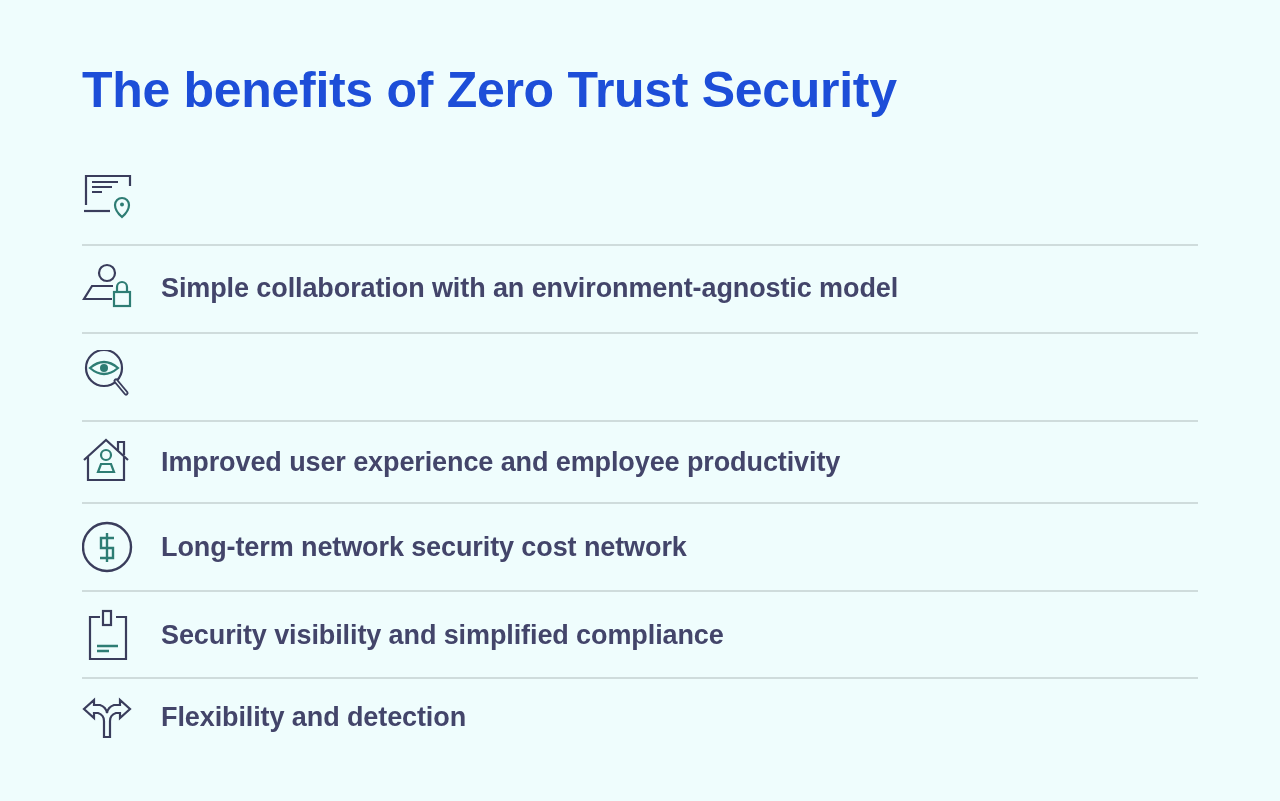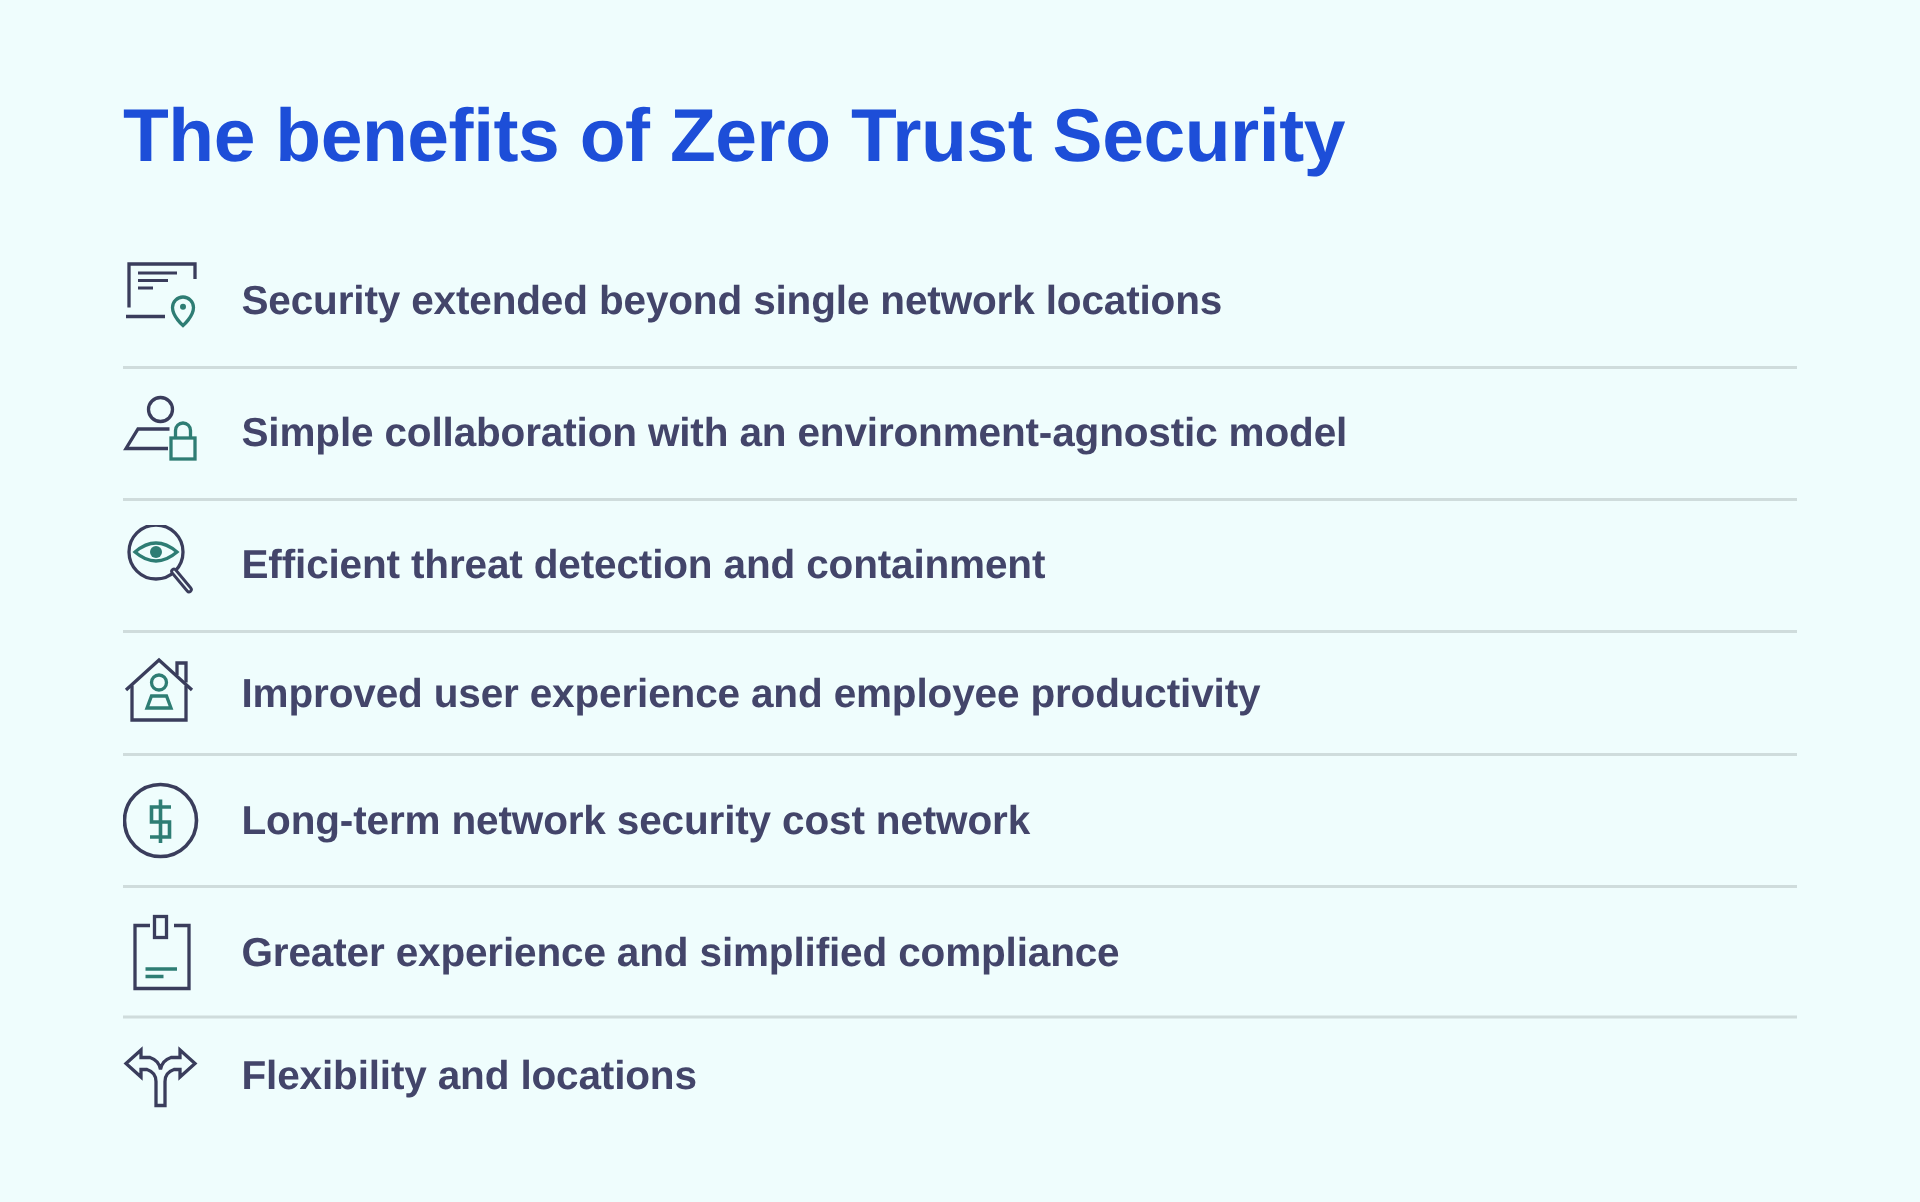--- a/index.html
+++ b/index.html
@@ -88,21 +88,20 @@
     <li class="item" style="top:16px;">
       <span class="icon">
         <svg viewBox="0 0 52 52" fill="none">
           <path d="M4 31 V2 H48 V12" stroke="#3a3d5c" stroke-width="2.2"></path>
           <path d="M2 37 H28" stroke="#3a3d5c" stroke-width="2.2"></path>
           <path d="M10 8 H36 M10 13 H30 M10 18 H20" stroke="#3a3d5c" stroke-width="2"></path>
           <path d="M40 24 a7 7 0 0 1 7 7 c0 6 -7 12 -7 12 c0 0 -7 -6 -7 -12 a7 7 0 0 1 7 -7 z" stroke="#2e7d74" stroke-width="2.2"></path>
           <circle cx="40" cy="30.5" r="2" fill="#2e7d74"></circle>
         </svg>
       </span>
-      <span class="label">Security extended beyond single network locations</span>
     </li>
     <div class="divider" style="top:86px;"></div>
 
     <li class="item" style="top:104px;">
       <span class="icon">
         <svg viewBox="0 0 52 52" fill="none">
           <circle cx="25" cy="11" r="8" stroke="#3a3d5c" stroke-width="2.2"></circle>
           <path d="M31 24 H10 L2 37 H30" stroke="#3a3d5c" stroke-width="2.2"></path>
           <rect x="32" y="30" width="16" height="14" stroke="#2e7d74" stroke-width="2.2"></rect>
           <path d="M35 30 V25 a5 5 0 0 1 10 0 V30" stroke="#2e7d74" stroke-width="2.2"></path>
@@ -115,21 +114,20 @@
     <li class="item" style="top:192px;">
       <span class="icon">
         <svg viewBox="0 0 52 52" fill="none">
           <circle cx="22" cy="18" r="18" stroke="#3a3d5c" stroke-width="2.2"></circle>
           <path d="M34 31 L44 43" stroke="#3a3d5c" stroke-width="5" stroke-linecap="round"></path>
           <path d="M34 31 L44 43" stroke="#effdfd" stroke-width="1.2" stroke-linecap="round"></path>
           <path d="M8 18 Q22 6 36 18 Q22 30 8 18 Z" stroke="#2e7d74" stroke-width="2.2"></path>
           <circle cx="22" cy="18" r="4" fill="#2e7d74"></circle>
         </svg>
       </span>
-      <span class="label">Efficient threat detection and containment</span>
     </li>
     <div class="divider" style="top:262px;"></div>
 
     <li class="item" style="top:278px;">
       <span class="icon">
         <svg viewBox="0 0 52 52" fill="none">
           <path d="M2 24 L24 4 L46 24" stroke="#3a3d5c" stroke-width="2.2"></path>
           <path d="M6 21 V44 H42 V21" stroke="#3a3d5c" stroke-width="2.2"></path>
           <path d="M36 14 V6 H42 V19" stroke="#3a3d5c" stroke-width="2.2"></path>
           <circle cx="24" cy="19" r="5" stroke="#2e7d74" stroke-width="2.2"></circle>
@@ -153,27 +151,27 @@
     <div class="divider" style="top:432px;"></div>
 
     <li class="item" style="top:451px;">
       <span class="icon">
         <svg viewBox="0 0 52 52" fill="none">
           <path d="M18 8 H8 V50 H44 V8 H34" stroke="#3a3d5c" stroke-width="2.2"></path>
           <rect x="21" y="2" width="8" height="14" stroke="#3a3d5c" stroke-width="2.2"></rect>
           <path d="M15 37 H36 M15 42 H27" stroke="#2e7d74" stroke-width="2.4"></path>
         </svg>
       </span>
-      <span class="label">Greater experience and simplified compliance</span>
+      <span class="label">Security visibility and simplified compliance</span>
     </li>
     <div class="divider" style="top:519px;"></div>
 
     <li class="item" style="top:533px;">
       <span class="icon">
         <svg viewBox="0 0 52 52" fill="none">
           <path d="M22 46 V30 Q22 24 16 22 H12 V27 L2 18 L12 9 V14 H18 Q24 16 25 22 Q26 16 32 14 H38 V9 L48 18 L38 27 V22 H34 Q28 24 28 30 V46 Z" stroke="#3a3d5c" stroke-width="2.2" stroke-linejoin="miter"></path>
         </svg>
       </span>
-      <span class="label">Flexibility and locations</span>
+      <span class="label">Flexibility and detection</span>
     </li>
 
   </ul>
 </div>
 
 </body></html>

